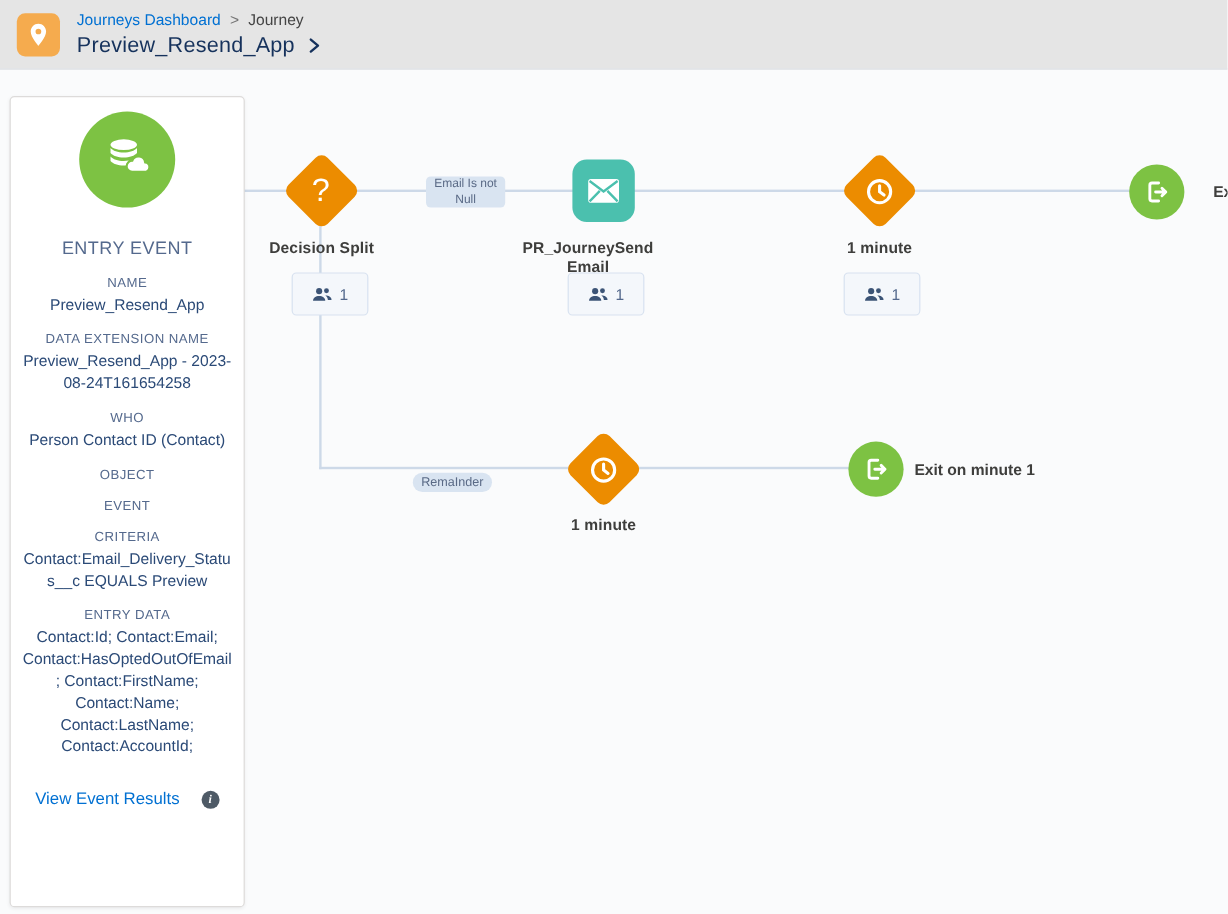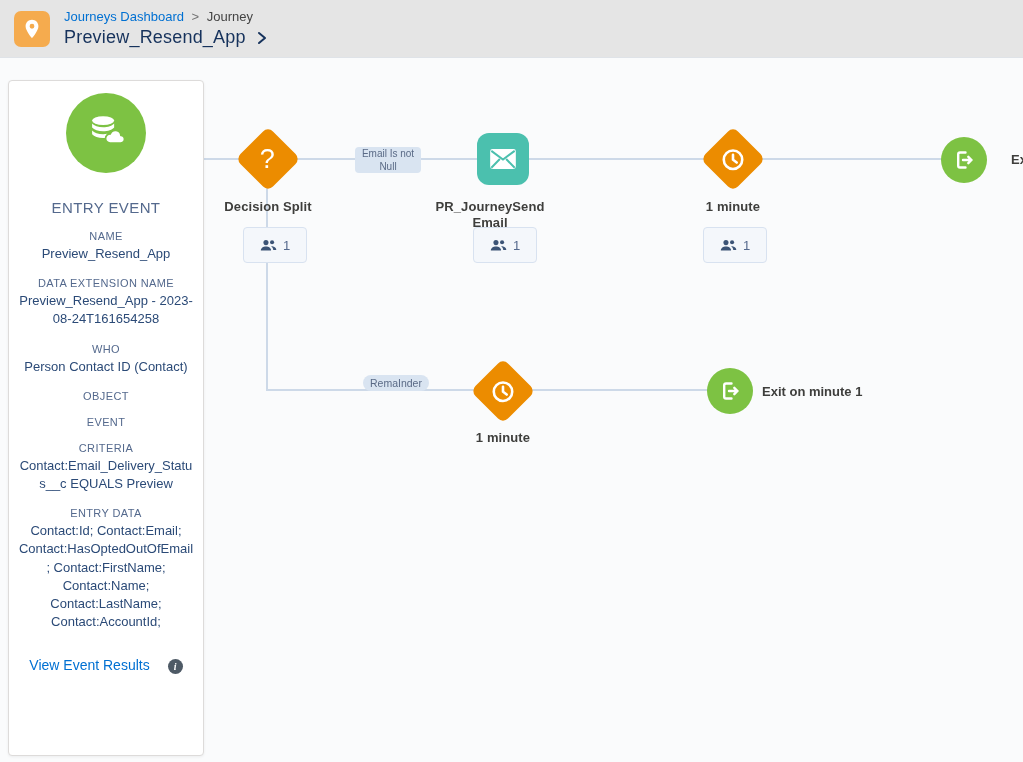--- a/index.html
+++ b/index.html
@@ -232,21 +232,21 @@
     </div>
 
     <div class="circle-node" style="left:941px; top:79px;">
       <svg width="24" height="24" viewBox="0 0 24 24" fill="none" stroke="#ffffff" stroke-width="2.4" stroke-linecap="round" stroke-linejoin="round">
         <path d="M13.5 4.5H8a1.8 1.8 0 0 0-1.8 1.8v11.4A1.8 1.8 0 0 0 8 19.5h5.5"></path>
         <path d="M11 12h8.5M19.5 12l-3.2-3.2M19.5 12l-3.2 3.2"></path>
       </svg>
     </div>
     <div class="exit-label" style="left:994px; top:94px;padding-left:17px;">Exit</div>
 
-    <div class="edge-label pill" style="left:344px; top:317px;margin-left:19px;">RemaInder</div>
+    <div class="edge-label pill" style="left:344px; top:336px;">RemaInder</div>
 
     <div class="diamond" style="left:480px; top:310px;">
       <div class="inner">
         <svg width="27" height="27" viewBox="0 0 24 24" fill="none" stroke="#ffffff" stroke-width="2.3">
           <circle cx="12" cy="12" r="8.2"></circle>
           <path d="M12 7.6V12l3.3 2.5" stroke-linecap="round"></path>
         </svg>
       </div>
     </div>
     <div class="node-label" style="left:428px; top:372px; width:150px;">1 minute</div>

